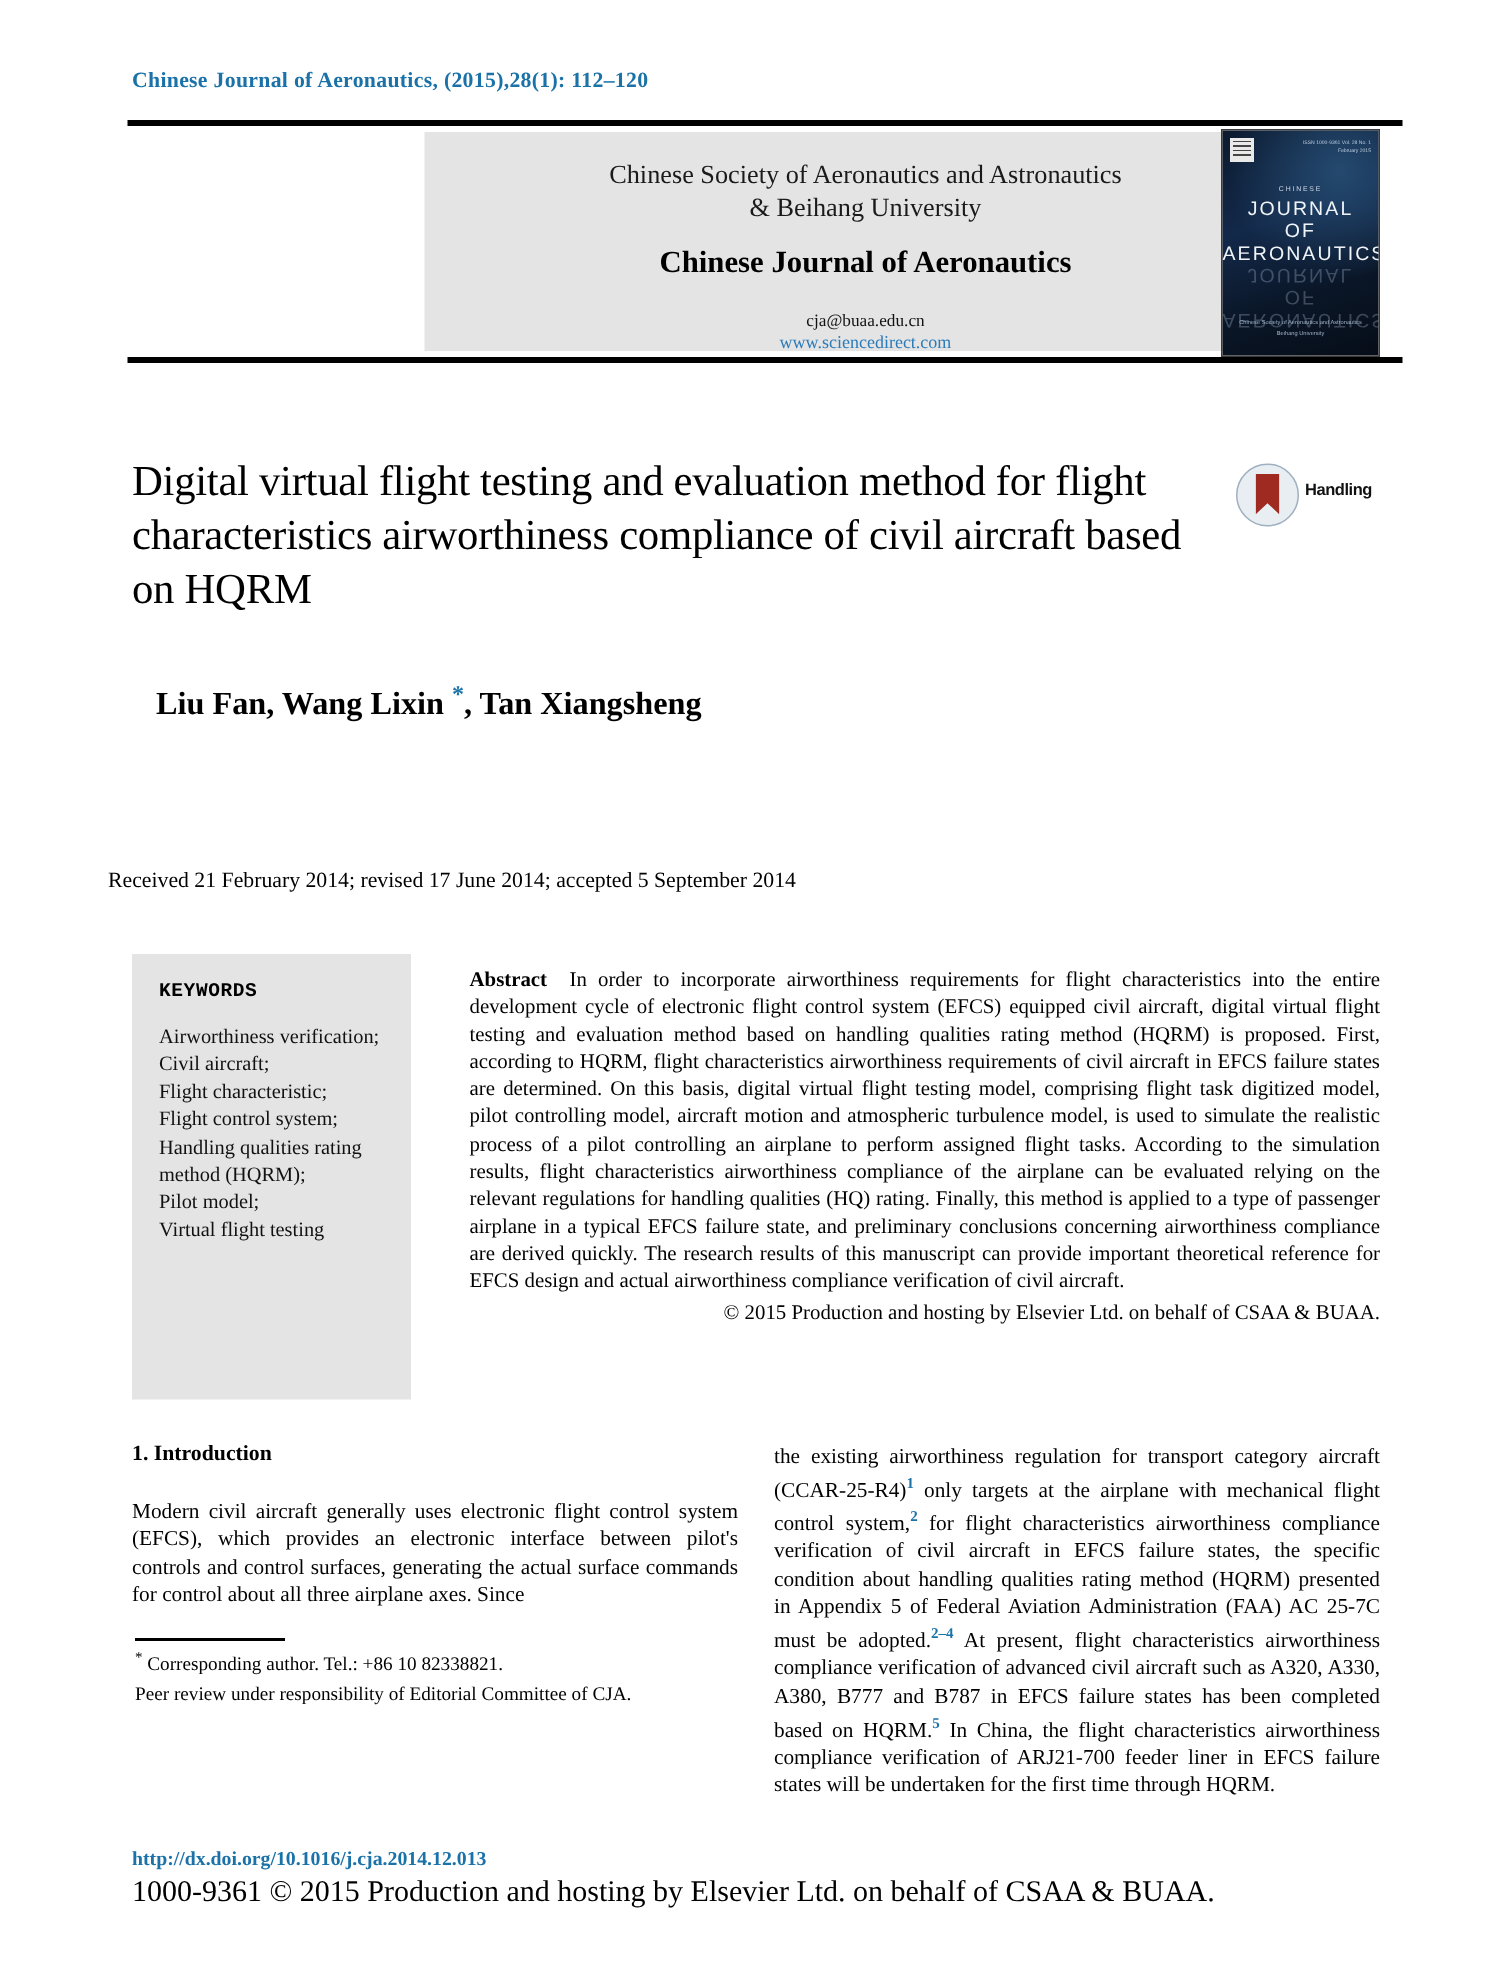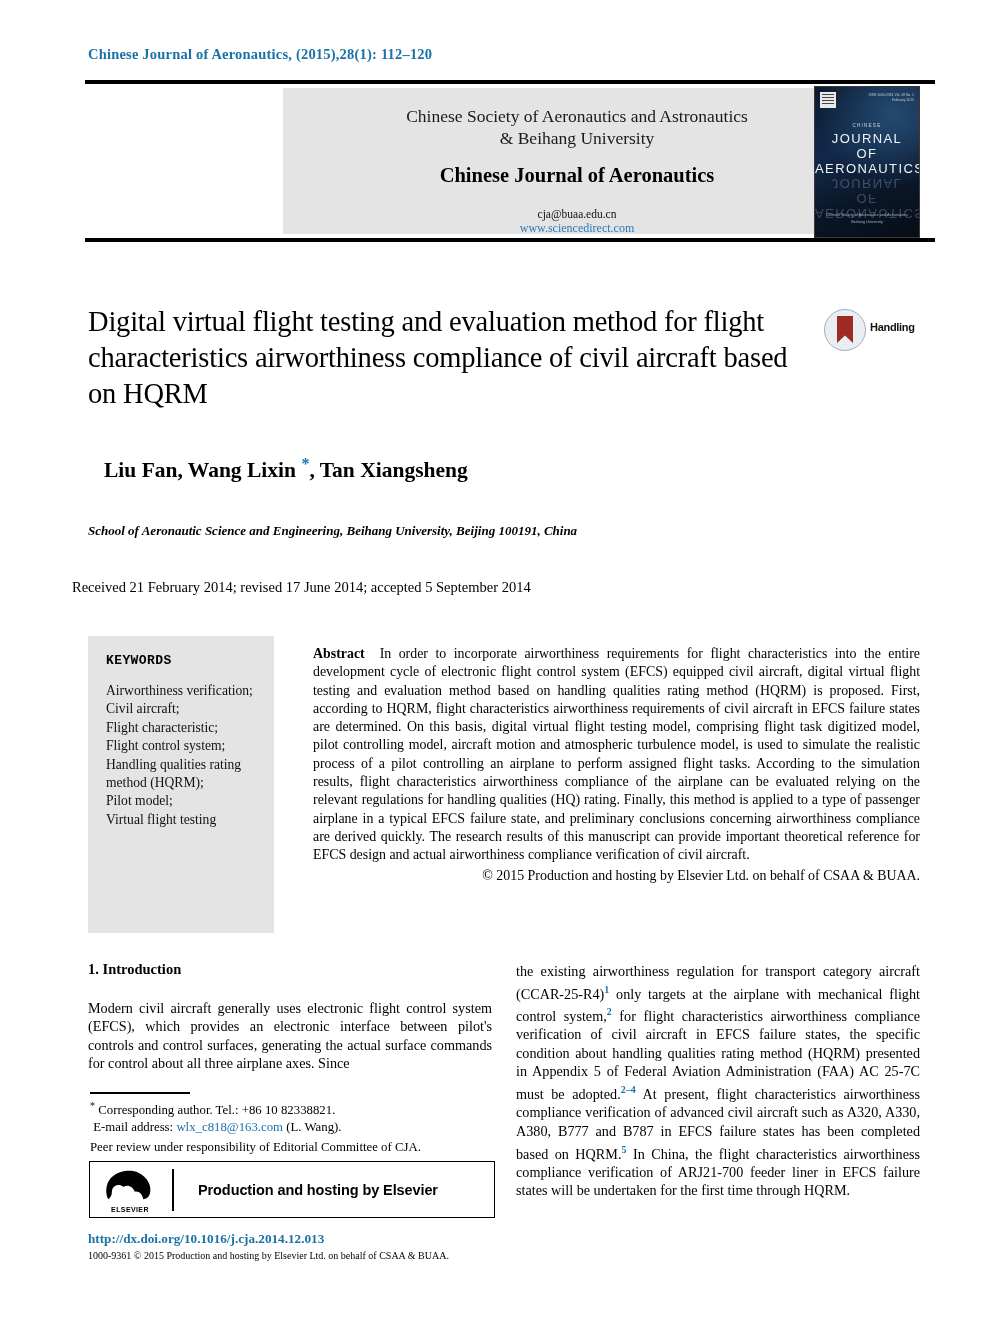--- a/index.html
+++ b/index.html
@@ -158,21 +158,21 @@
     font-size:14.5px;font-weight:bold;color:#000;letter-spacing:-.1px;}
 
   .doi{
     position:absolute;left:88px;top:1231px;
     font-family:"Liberation Serif", serif;
     font-size:13.2px;font-weight:bold;color:#1a72a8;
   }
   .issn{
     position:absolute;left:88px;top:1250px;
     font-family:"Liberation Serif", serif;
-    font-size:10px;color:#000;
+    font-size:20px;color:#000;
   }
 </style>
 </head>
 <body>
 
 <div class="page">
 
   <div class="runhead">Chinese Journal of Aeronautics, (2015),28(1): 112–120</div>
 
   <div class="rule-top"></div>
@@ -214,21 +214,20 @@
 
   <div class="crossmark">
     <div class="cm-circle">
       <div class="cm-ribbon"></div>
     </div>
     <div class="cm-text">Handling</div>
   </div>
 
   <div class="authors"><span>Liu Fan, Wang Lixin </span><span class="astk">*</span><span>, Tan Xiangsheng</span></div>
 
-  <div class="affil">School of Aeronautic Science and Engineering, Beihang University, Beijing 100191, China</div>
 
   <div class="dates">
     <div>Received 21 February 2014; revised 17 June 2014; accepted 5 September 2014</div>
   </div>
 
   <div class="kwbox">
     <div class="kw-h">KEYWORDS</div>
     <div class="kw-list">
         <div>Airworthiness verification;</div>
         <div>Civil aircraft;</div>
@@ -250,34 +249,20 @@
     <div>Modern civil aircraft generally uses electronic flight control system (EFCS), which provides an electronic interface between pilot's controls and control surfaces, generating the actual surface commands for control about all three airplane axes. Since</div>
   </div>
 
   <div class="col-r">
     the existing airworthiness regulation for transport category aircraft (CCAR-25-R4)<sup>1</sup> only targets at the airplane with mechanical flight control system,<sup>2</sup> for flight characteristics airworthiness compliance verification of civil aircraft in EFCS failure states, the specific condition about handling qualities rating method (HQRM) presented in Appendix 5 of Federal Aviation Administration (FAA) AC 25-7C must be adopted.<sup>2–4</sup> At present, flight characteristics airworthiness compliance verification of advanced civil aircraft such as A320, A330, A380, B777 and B787 in EFCS failure states has been completed based on HQRM.<sup>5</sup> In China, the flight characteristics airworthiness compliance verification of ARJ21-700 feeder liner in EFCS failure states will be undertaken for the first time through HQRM.
   </div>
 
   <div class="fnrule"></div>
   <div class="fn">
     <div><span class="star">*</span> <span>Corresponding author. Tel.: +86 10 82338821.</span></div>
-    <div>&nbsp;<span>E-mail address:</span> <a href="#">wlx_c818@163.com</a> <span>(L. Wang).</span></div>
     <div class="peer">Peer review under responsibility of Editorial Committee of CJA.</div>
   </div>
 
-  <div class="elsbox">
-    <div class="els-logo">
-      <svg viewBox="0 0 62 40" width="62" height="38">
-        <path d="M8 34 C4 26 6 14 14 9 C20 4 32 2 40 6 C50 11 54 20 52 28 C51 32 48 34 45 34 C44 28 40 25 36 26 C34 20 28 18 24 21 C20 17 12 19 12 26 C12 30 10 33 8 34 Z" fill="#000"></path>
-        <path d="M24 34 C24 28 26 24 30 22 C28 27 28 31 29 34 Z" fill="#fff"></path>
-        <path d="M36 34 C36 30 38 27 41 26 C39 29 39 32 40 34 Z" fill="#fff"></path>
-        <path d="M15 33 C15 28 17 24 20 22 C18 26 18 30 19 33 Z" fill="#fff"></path>
-      </svg>
-      <div class="els-word">ELSEVIER</div>
-    </div>
-    <div class="els-div"></div>
-    <div class="els-text">Production and hosting by Elsevier</div>
-  </div>
 
   <div class="doi">http://dx.doi.org/10.1016/j.cja.2014.12.013</div>
   <div class="issn">1000-9361 © 2015 Production and hosting by Elsevier Ltd. on behalf of CSAA &amp; BUAA.</div>
 
 </div>
 
 </body></html>

